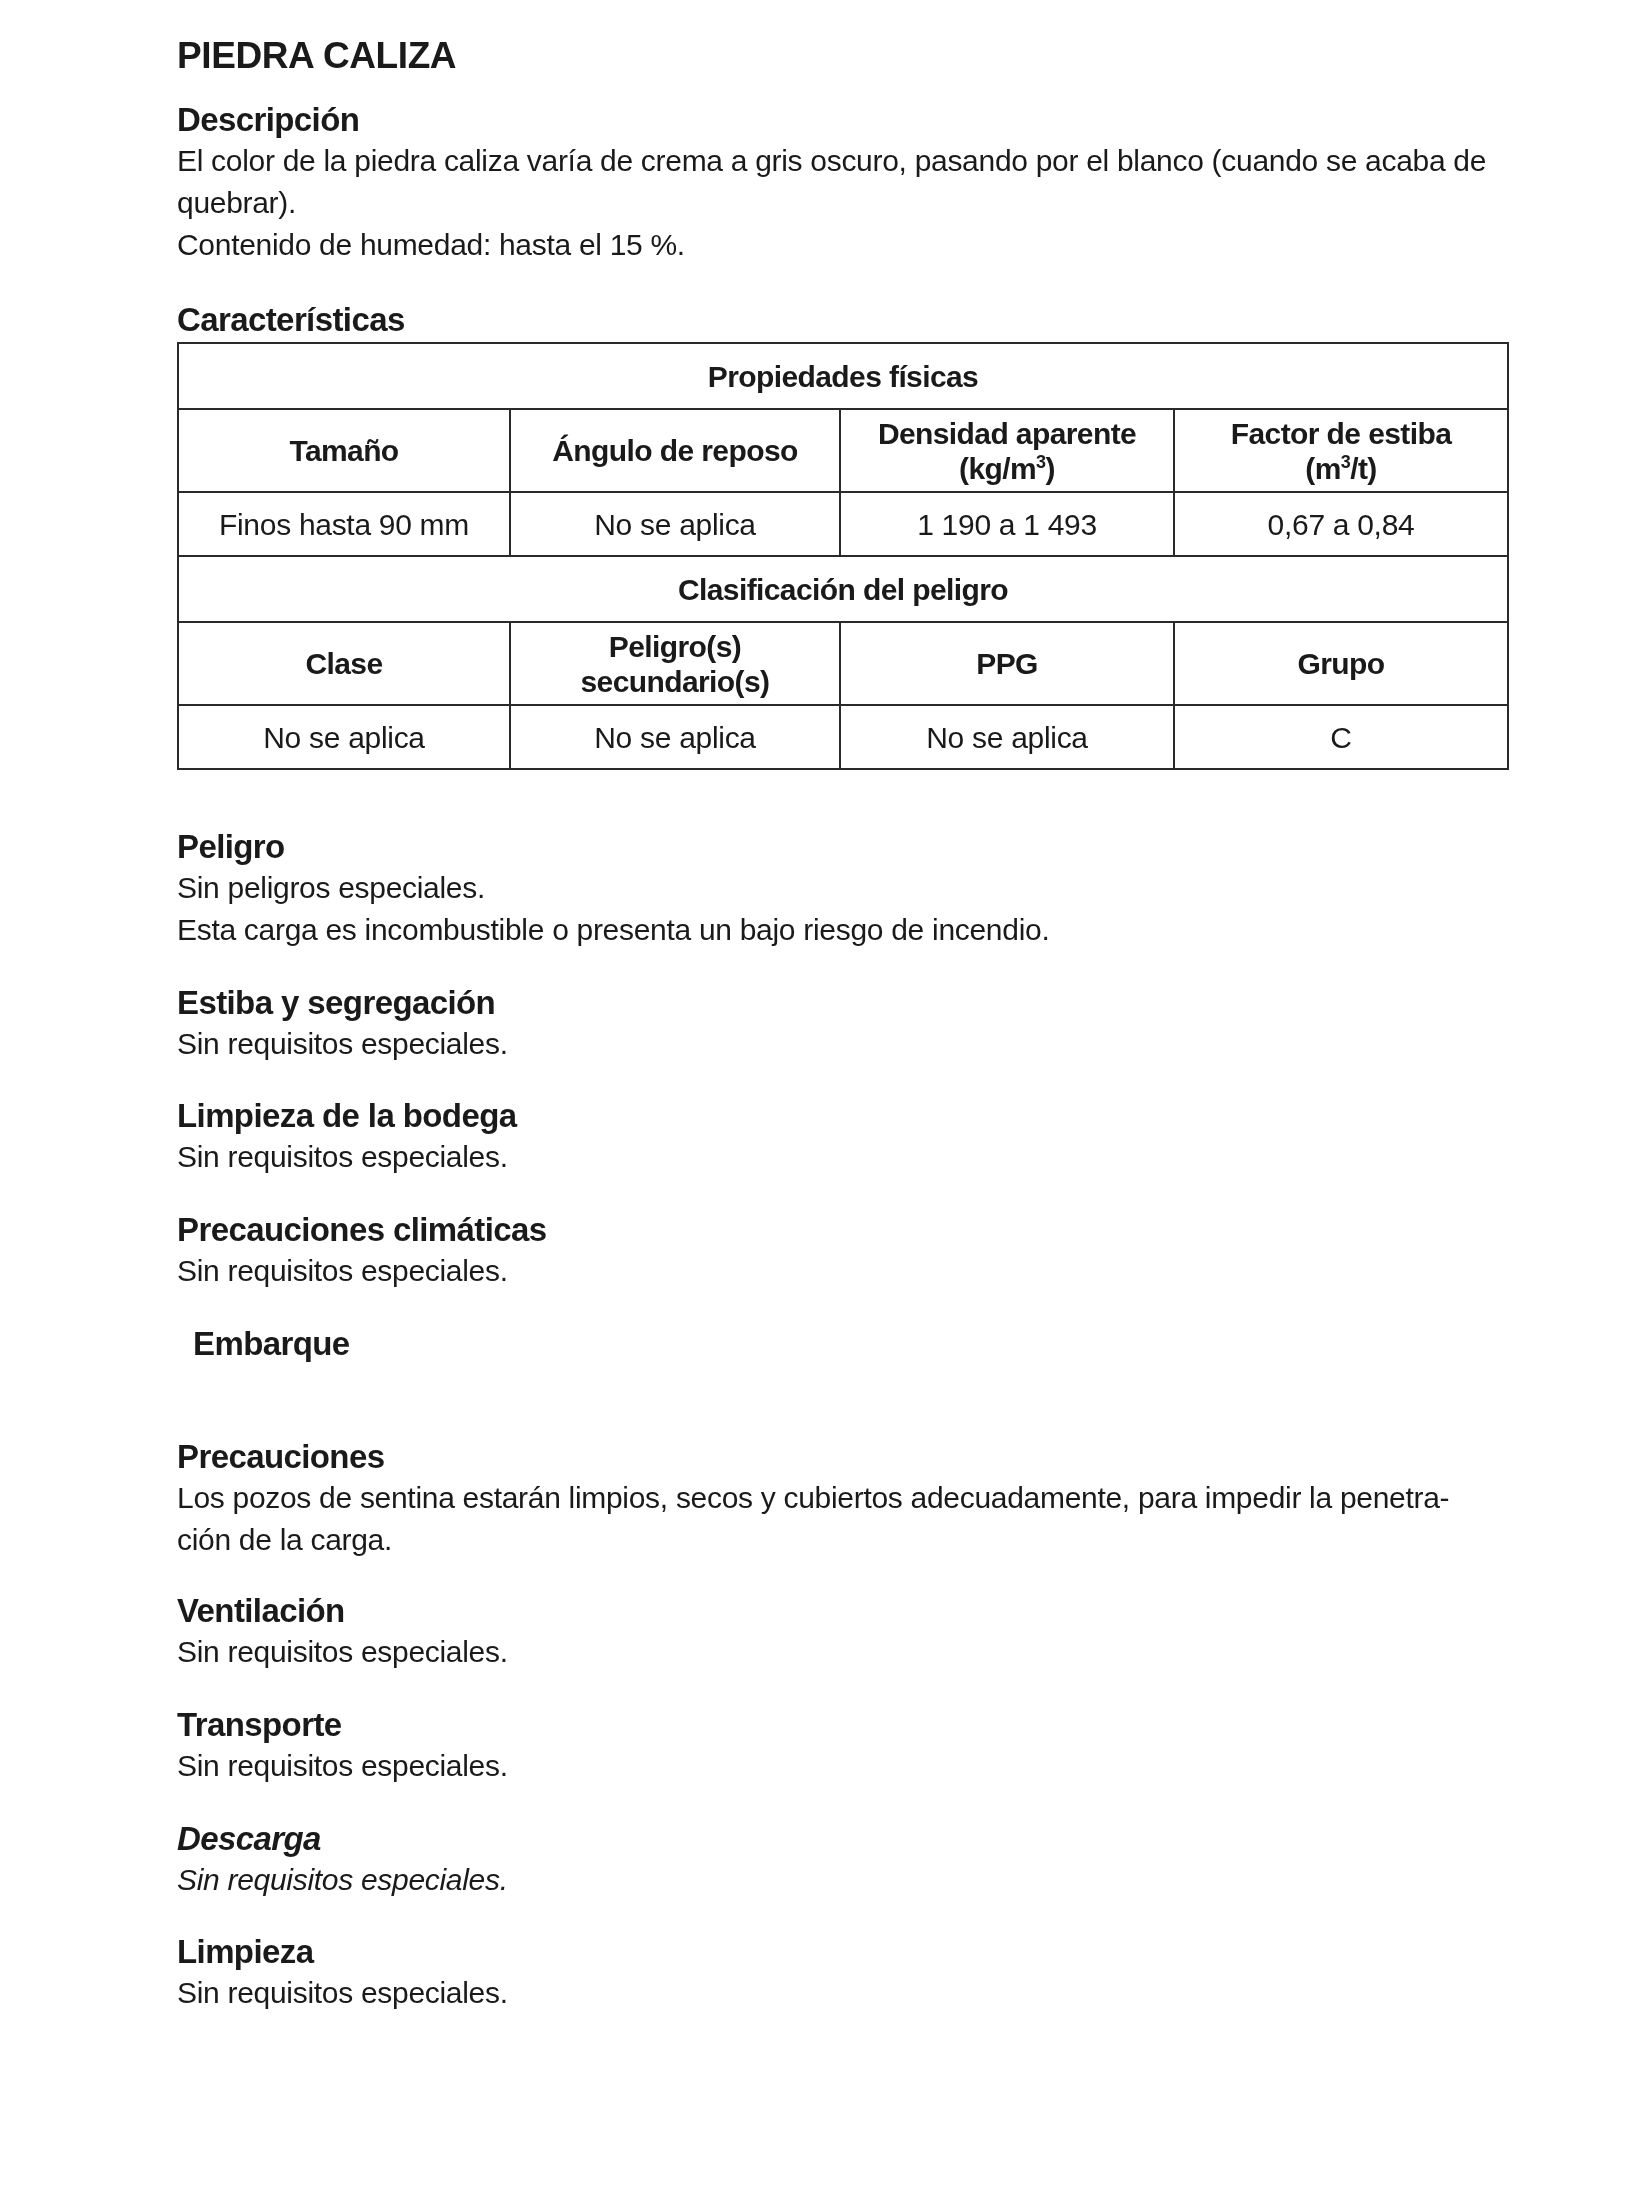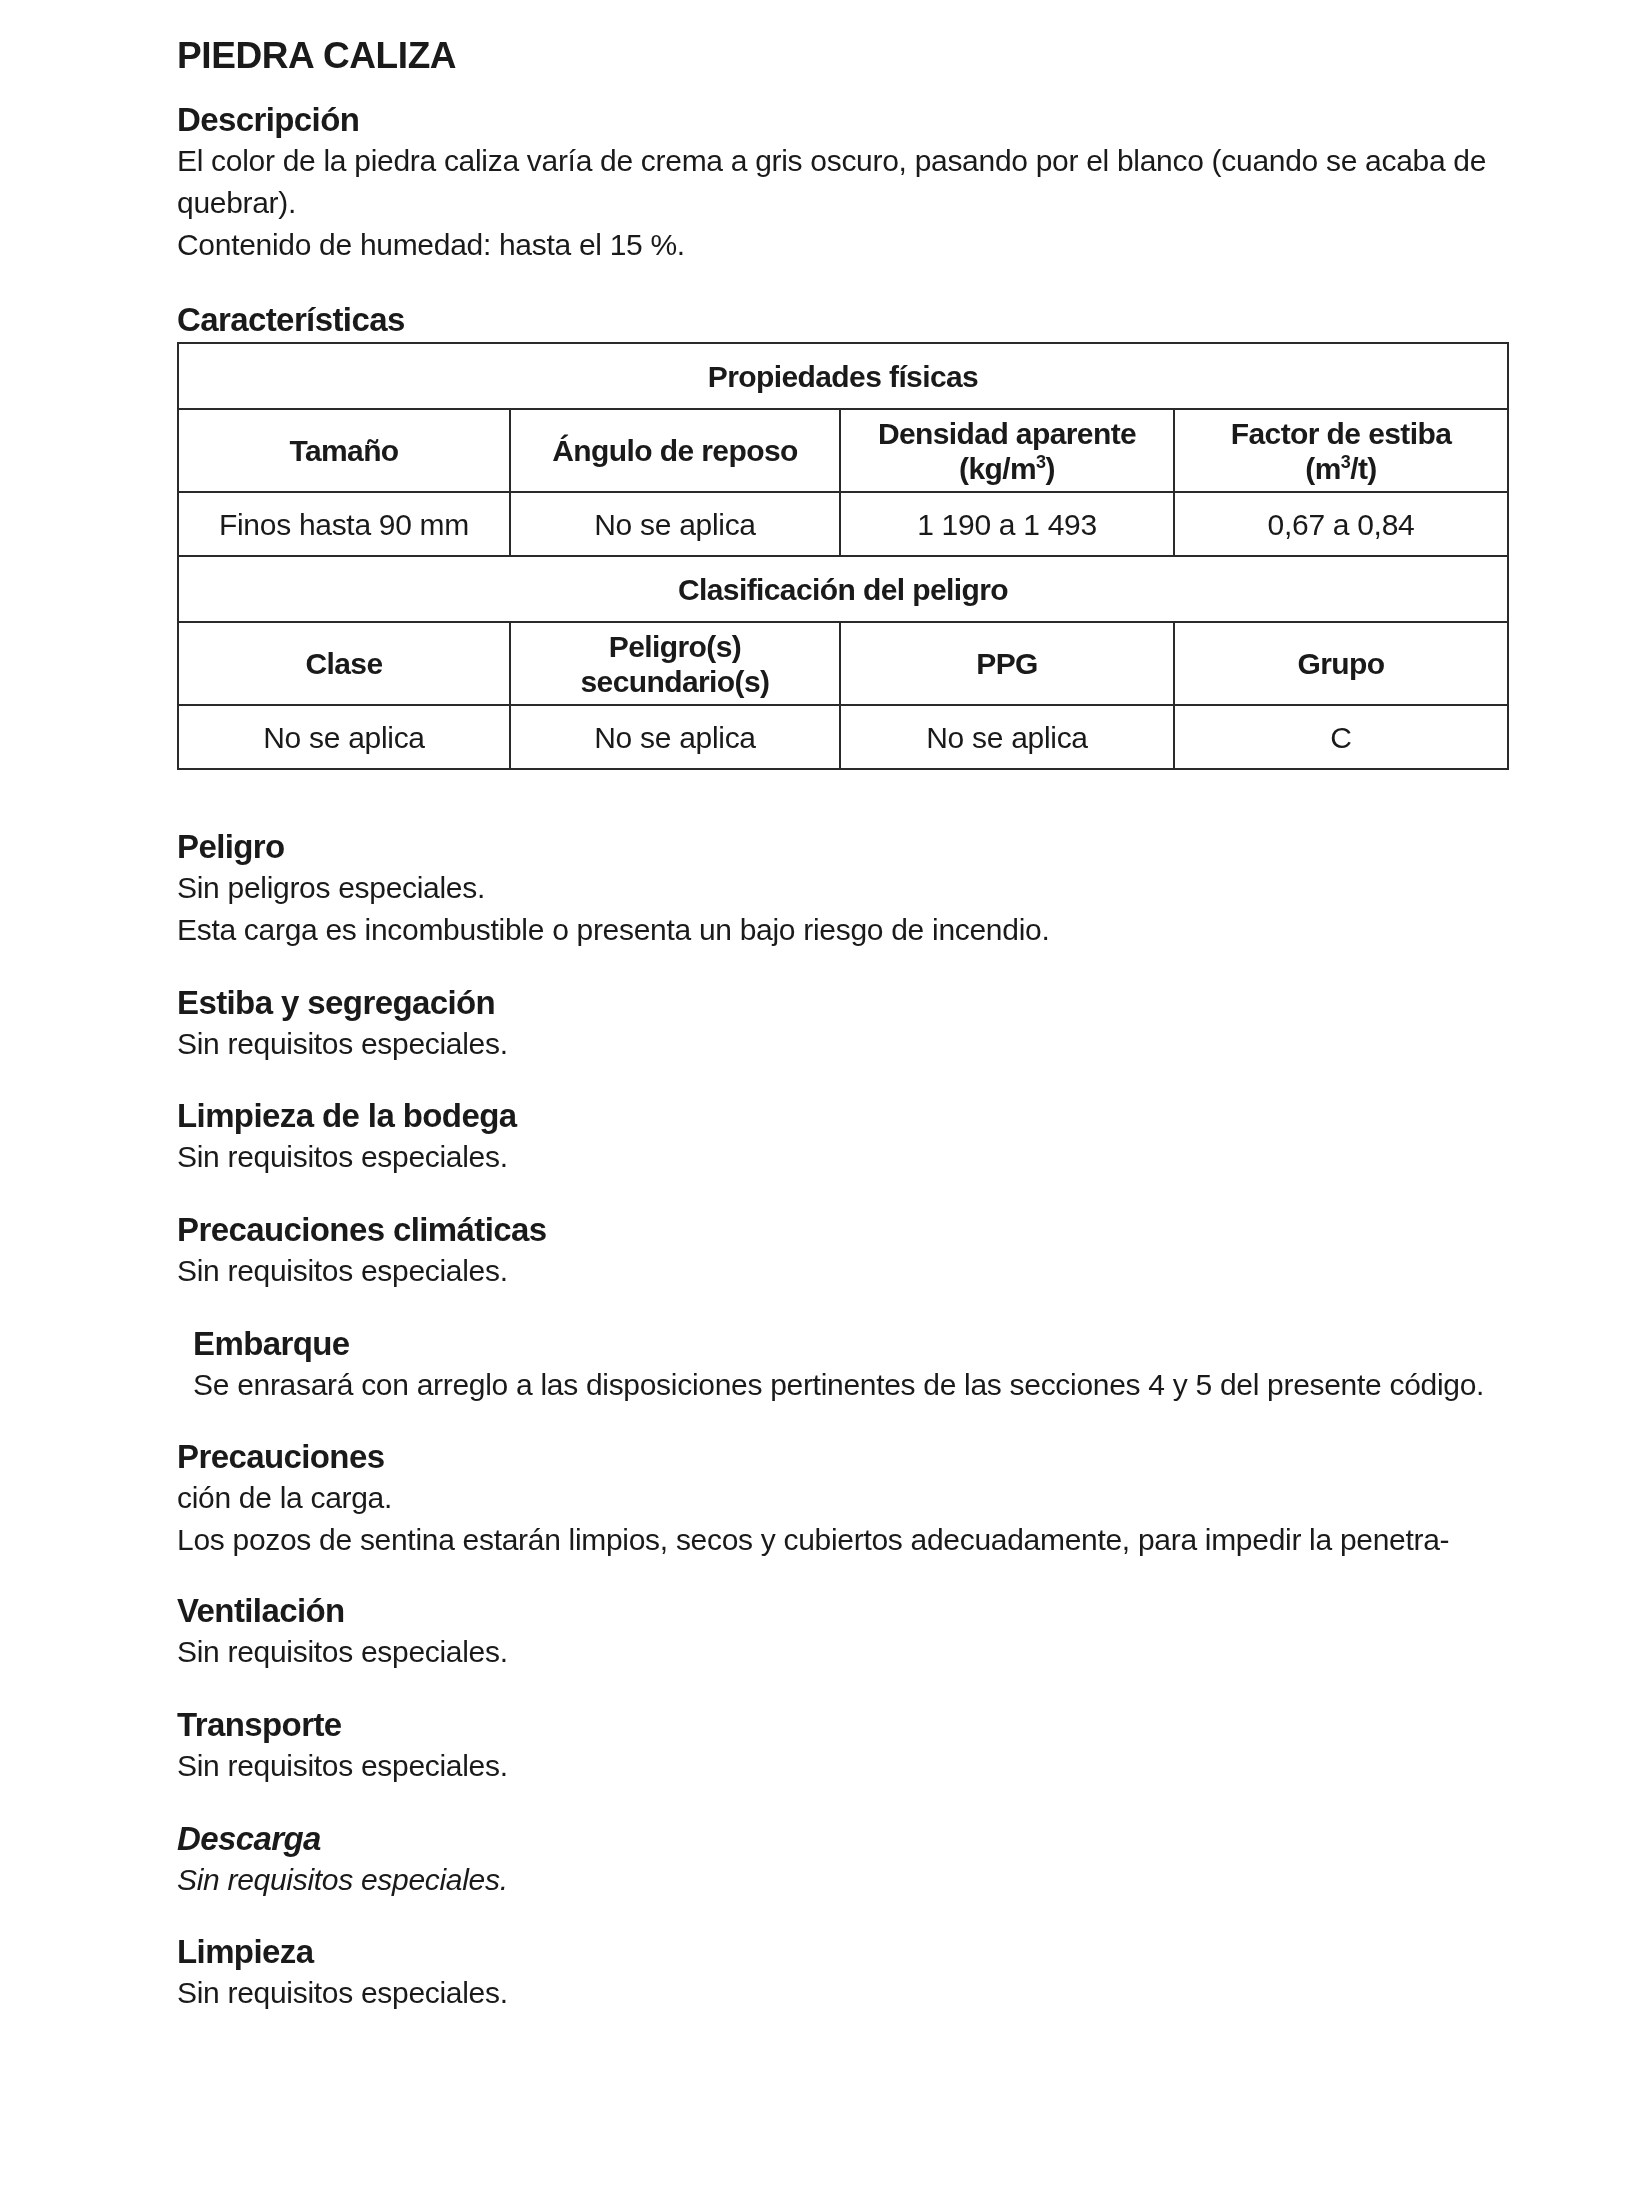--- a/index.html
+++ b/index.html
@@ -162,27 +162,26 @@
     <p class="p">Sin requisitos especiales.</p>
   </div>
 
   <div class="block" style="top:1209px;">
     <h2 class="h2">Precauciones climáticas</h2>
     <p class="p">Sin requisitos especiales.</p>
   </div>
 
   <div class="block" style="top:1323px;margin-left:16px;">
     <h2 class="h2">Embarque</h2>
-    <p class="p" style="white-space:nowrap;">Se enrasará con arreglo a las disposiciones pertinentes de las secciones 4 y 5 del presente código.</p>
   </div>
 
   <div class="block" style="top:1436px;">
     <h2 class="h2">Precauciones</h2>
+    <p class="p" style="white-space:nowrap;">Los pozos de sentina estarán limpios, secos y cubiertos adecuadamente, para impedir la penetra-</p>
     <p class="p">ción de la carga.</p>
-    <p class="p" style="white-space:nowrap;">Los pozos de sentina estarán limpios, secos y cubiertos adecuadamente, para impedir la penetra-</p>
   </div>
 
   <div class="block" style="top:1590px;">
     <h2 class="h2">Ventilación</h2>
     <p class="p">Sin requisitos especiales.</p>
   </div>
 
   <div class="block" style="top:1704px;">
     <h2 class="h2">Transporte</h2>
     <p class="p">Sin requisitos especiales.</p>

